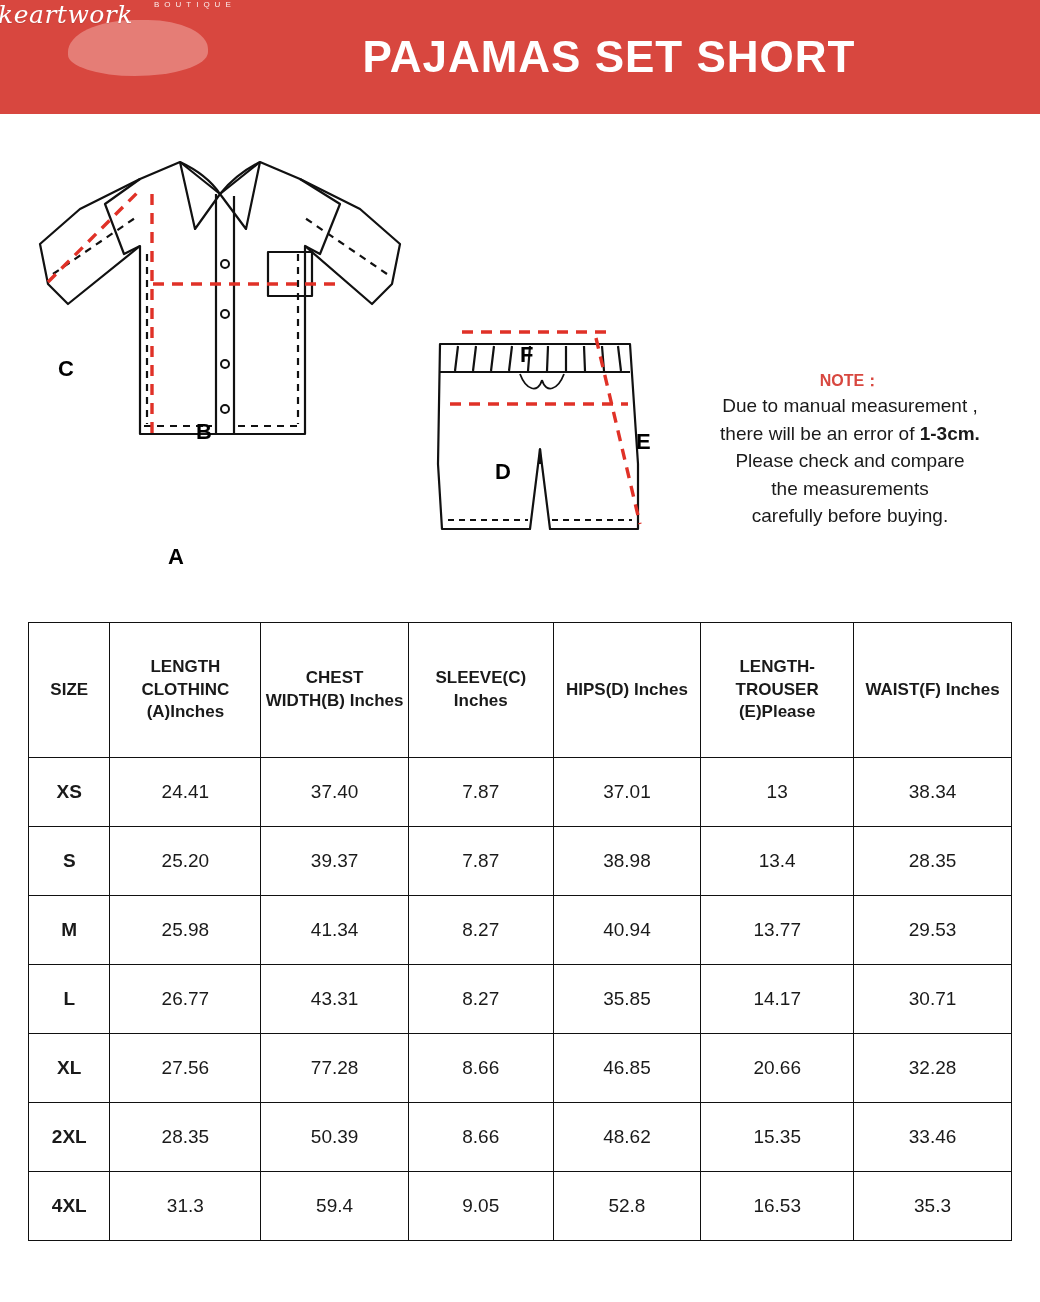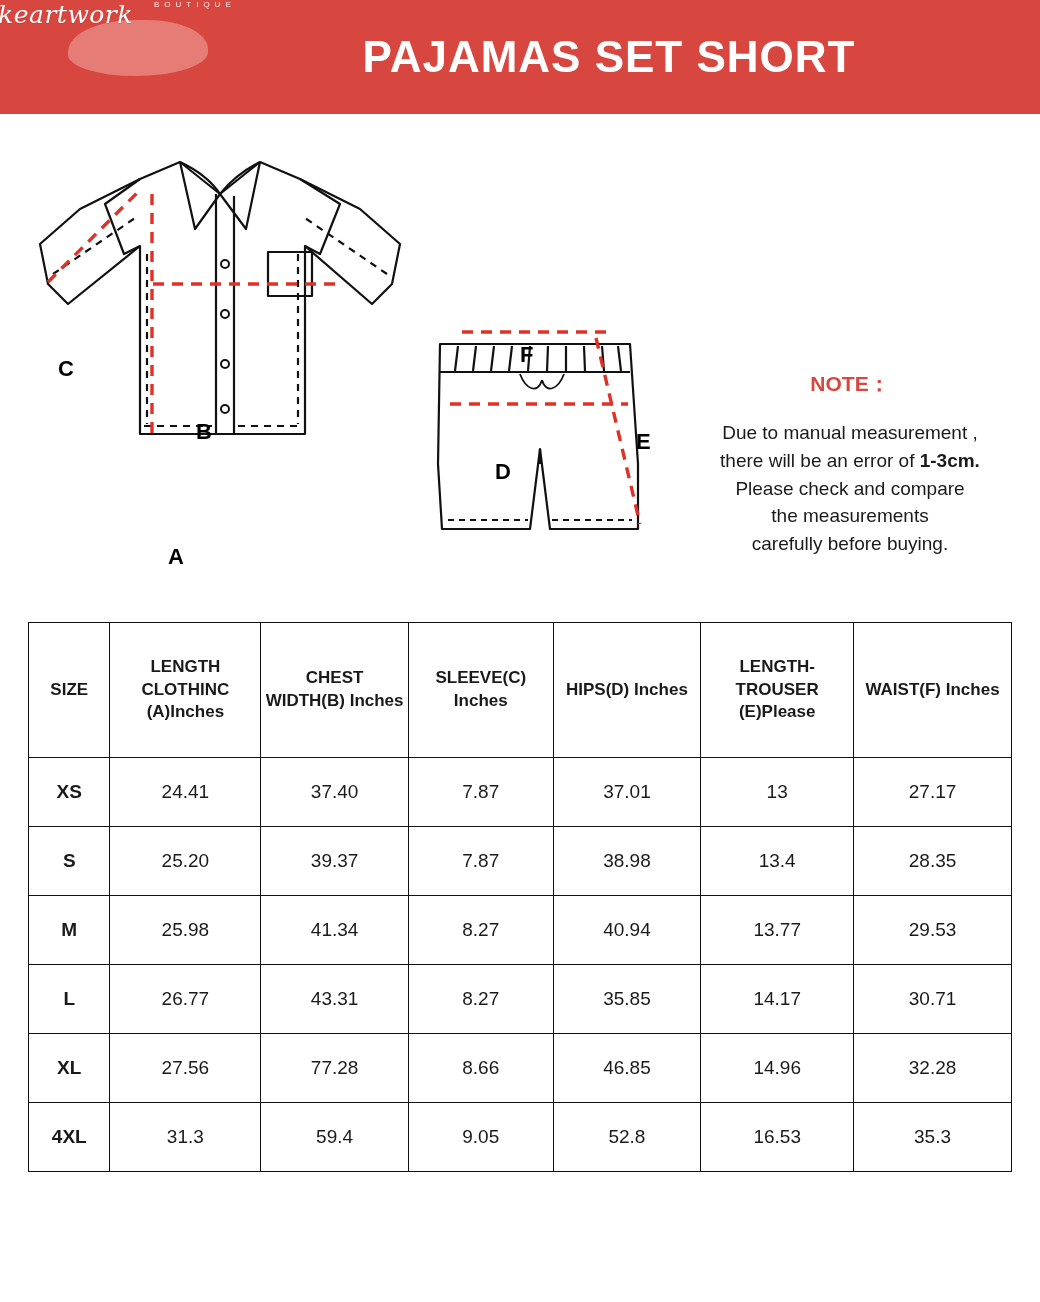--- a/index.html
+++ b/index.html
@@ -84,22 +84,22 @@
     top: 255px;
     width: 340px;
     text-align: center;
     font-size: 19px;
     line-height: 1.45;
     color: #1a1a1a;
   }
   .note-title {
     color: #d8473f;
     font-weight: bold;
-    font-size: 21px;
-    margin-bottom: 20px;
+    font-size: 16px;
+    margin-bottom: 0;
     display: block;
   }
   .note b { font-weight: bold; }
 
   .lbl {
     position: absolute;
     font-weight: bold;
     font-size: 22px;
     color: #000;
   }
@@ -264,21 +264,21 @@
       </tr>
     </thead>
     <tbody>
       <tr>
         <td class="size-cell">XS</td>
         <td>24.41</td>
         <td>37.40</td>
         <td>7.87</td>
         <td>37.01</td>
         <td>13</td>
-        <td>27.17</td>
+        <td>38.34</td>
       </tr>
       <tr>
         <td class="size-cell">S</td>
         <td>25.20</td>
         <td>39.37</td>
         <td>7.87</td>
         <td>38.98</td>
         <td>13.4</td>
         <td>28.35</td>
       </tr>
@@ -299,22 +299,31 @@
         <td>35.85</td>
         <td>14.17</td>
         <td>30.71</td>
       </tr>
       <tr>
         <td class="size-cell">XL</td>
         <td>27.56</td>
         <td>77.28</td>
         <td>8.66</td>
         <td>46.85</td>
-        <td>14.96</td>
+        <td>20.66</td>
         <td>32.28</td>
+      </tr>
+      <tr>
+        <td class="size-cell">2XL</td>
+        <td>28.35</td>
+        <td>50.39</td>
+        <td>8.66</td>
+        <td>48.62</td>
+        <td>15.35</td>
+        <td>33.46</td>
       </tr>
       <tr>
         <td class="size-cell">4XL</td>
         <td>31.3</td>
         <td>59.4</td>
         <td>9.05</td>
         <td>52.8</td>
         <td>16.53</td>
         <td>35.3</td>
       </tr>

